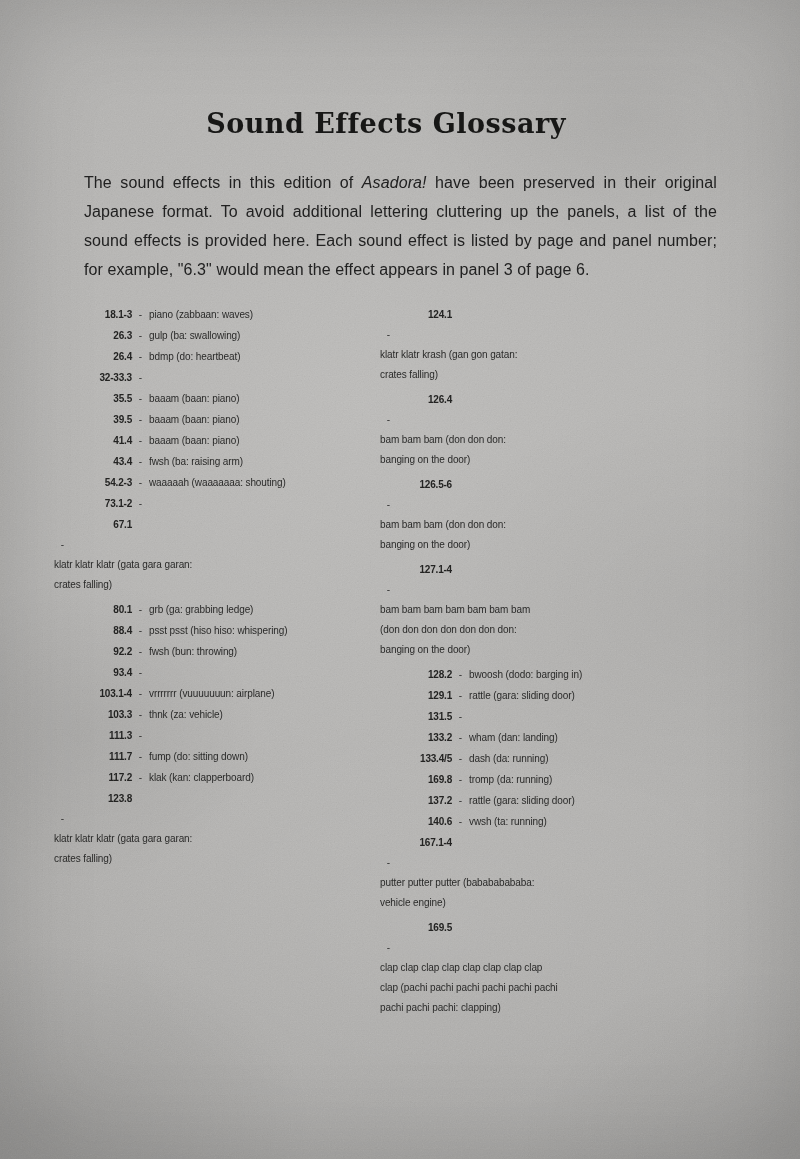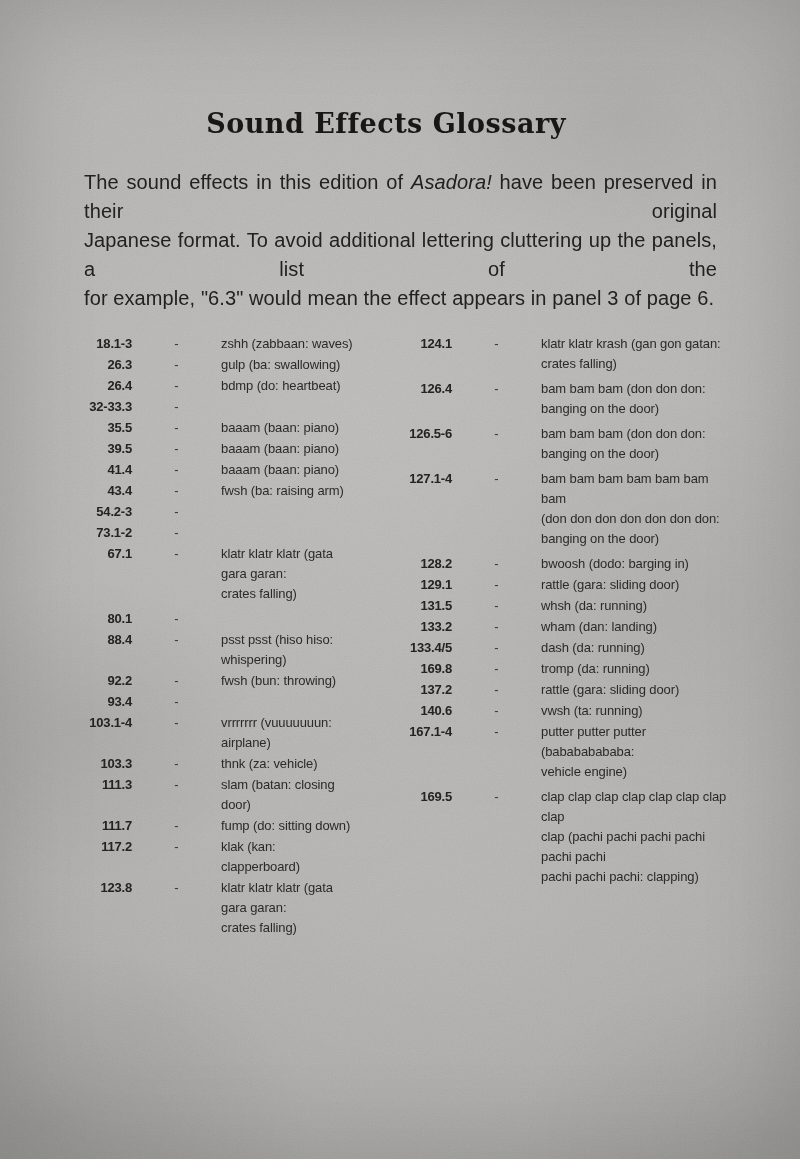--- a/index.html
+++ b/index.html
@@ -38,41 +38,40 @@
     font-family: "DejaVu Serif", serif;
     font-weight: bold;
     font-size: 27px;
     letter-spacing: .5px;
     color: #171716;
   }
 
   .intro {
     width: 633px;
     margin: 29px 0 12px 84px;
-    font-size: 20px;
+    font-size: 16px;
     line-height: 29px;
     letter-spacing: .1px;
     color: #212121;
   }
   .intro .jline { text-align: justify; text-align-last: justify; }
   .intro .lastline { text-align: left; }
   .intro .book { font-style: italic; }
 
   .columns { display: flex; align-items: flex-start; margin: 21px 0 0 54px; }
   .col-left  { width: 300px; }
   .col-right { width: 350px; margin-left: 26px; }
 
   .entry {
     display: flex;
-    font-size: 13px;
+    font-size: 10px;
     line-height: 20px;
     margin-bottom: 1px;
-    gap: 36px;
-  }
-  .entry.multi { margin-bottom: 5px; }
+  }
+  .entry.multi { margin-bottom: 5px; flex-direction: column; }
   .num {
     flex: none;
     font-weight: bold;
     text-align: right;
     letter-spacing: -.2px;
     color: #232322;
   }
   .col-left  .num { width: 78px; }
   .col-right .num { width: 72px; }
   .dash { flex: none; width: 17px; text-align: center; color: #333; }
@@ -99,31 +98,32 @@
 
   <div class="content">
 
     <div class="title-wrap">
       <h1 class="title">Sound Effects Glossary</h1>
     </div>
 
     <div class="intro">
       <div class="jline"><span>The sound effects in this edition of</span> <i class="book">Asadora!</i> <span>have been preserved in their original</span></div>
       <div class="jline">Japanese format. To avoid additional lettering cluttering up the panels, a list of the</div>
+      <div class="jline">sound effects is provided here. Each sound effect is listed by page and panel number;</div>
       <div class="lastline">for example, "6.3" would mean the effect appears in panel 3 of page 6.</div>
     </div>
 
     <div class="columns">
 
       <div class="col-left">
 
           <div class="entry">
             <span class="num">18.1-3</span>
             <span class="dash">-</span>
-            <span class="desc">zshh (zabbaan: waves)</span>
+            <span class="desc">piano (zabbaan: waves)</span>
           </div>
 
           <div class="entry">
             <span class="num">26.3</span>
             <span class="dash">-</span>
             <span class="desc">gulp (ba: swallowing)</span>
           </div>
 
           <div class="entry">
             <span class="num">26.4</span>
@@ -156,37 +156,39 @@
 
           <div class="entry">
             <span class="num">43.4</span>
             <span class="dash">-</span>
             <span class="desc">fwsh (ba: raising arm)</span>
           </div>
 
           <div class="entry">
             <span class="num">54.2-3</span>
             <span class="dash">-</span>
+            <span class="desc">waaaaah (waaaaaaa: shouting)</span>
           </div>
 
           <div class="entry">
             <span class="num">73.1-2</span>
             <span class="dash">-</span>
           </div>
 
           <div class="entry multi">
             <span class="num">67.1</span>
             <span class="dash">-</span>
             <span class="desc">klatr klatr klatr (gata gara garan:
 crates falling)</span>
           </div>
 
           <div class="entry">
             <span class="num">80.1</span>
             <span class="dash">-</span>
+            <span class="desc">grb (ga: grabbing ledge)</span>
           </div>
 
           <div class="entry">
             <span class="num">88.4</span>
             <span class="dash">-</span>
             <span class="desc">psst psst (hiso hiso: whispering)</span>
           </div>
 
           <div class="entry">
             <span class="num">92.2</span>
@@ -207,21 +209,20 @@
 
           <div class="entry">
             <span class="num">103.3</span>
             <span class="dash">-</span>
             <span class="desc">thnk (za: vehicle)</span>
           </div>
 
           <div class="entry">
             <span class="num">111.3</span>
             <span class="dash">-</span>
-            <span class="desc">slam (batan: closing door)</span>
           </div>
 
           <div class="entry">
             <span class="num">111.7</span>
             <span class="dash">-</span>
             <span class="desc">fump (do: sitting down)</span>
           </div>
 
           <div class="entry">
             <span class="num">117.2</span>
@@ -276,21 +277,20 @@
 
           <div class="entry">
             <span class="num">129.1</span>
             <span class="dash">-</span>
             <span class="desc">rattle (gara: sliding door)</span>
           </div>
 
           <div class="entry">
             <span class="num">131.5</span>
             <span class="dash">-</span>
-            <span class="desc">whsh (da: running)</span>
           </div>
 
           <div class="entry">
             <span class="num">133.2</span>
             <span class="dash">-</span>
             <span class="desc">wham (dan: landing)</span>
           </div>
 
           <div class="entry">
             <span class="num">133.4/5</span>

